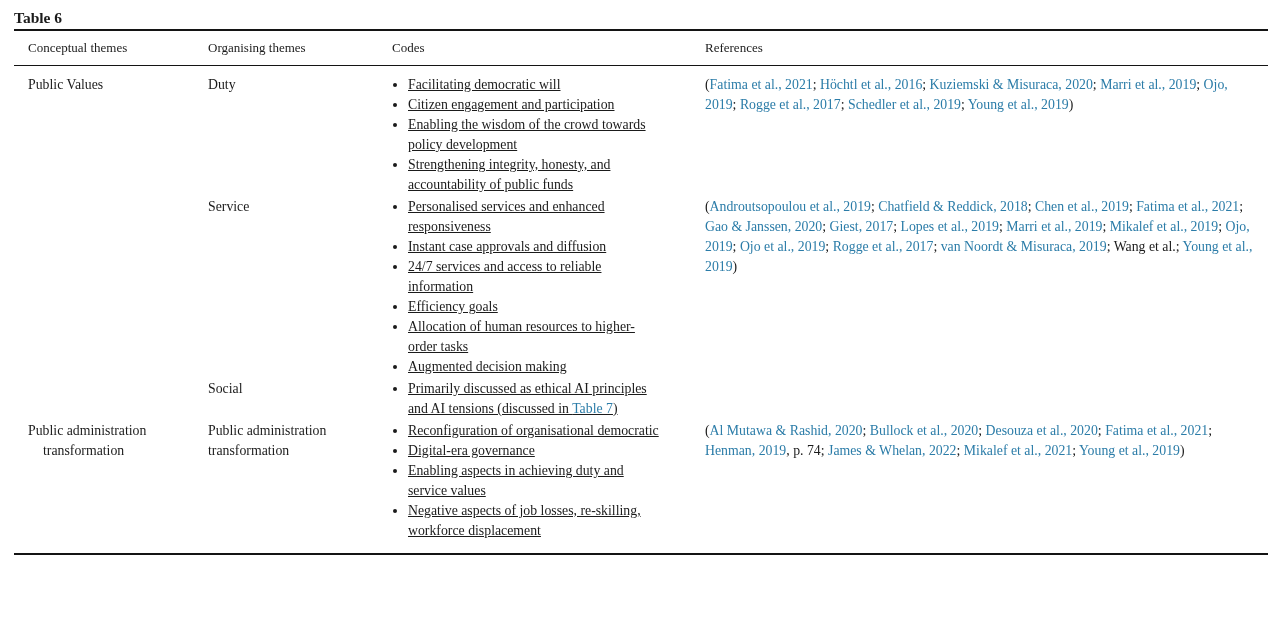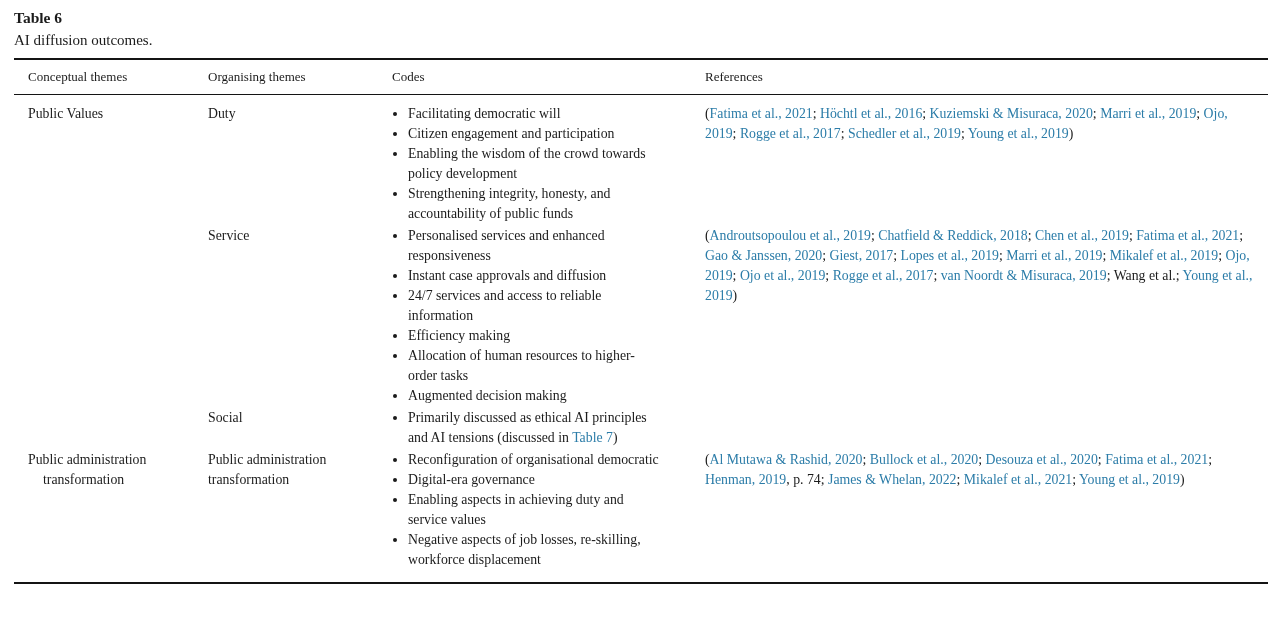--- a/index.html
+++ b/index.html
@@ -44,32 +44,32 @@
     vertical-align: top;
     padding: 2px 8px 0 14px;
   }
   tbody tr:first-child td { padding-top: 9px; }
   tbody tr:last-child td { padding-bottom: 12px; }
   ul.codes {
     margin: 0;
     padding: 0 0 0 16px;
     list-style: disc outside;
     max-width: 272px;
+    text-decoration: underline;
   }
   ul.codes li { margin: 0; padding: 0; }
   .hang { display: block; padding-left: 15px; text-indent: -15px; }
   .link { color: var(--link); text-decoration: none; cursor: pointer; }
   .plain { color: var(--text); }
 </style>
 </head>
 <body>
 
 <div class="page">
   <div class="table-title">Table 6</div>
-  <div class="table-caption">AI diffusion outcomes.</div>
 
   <table>
     <colgroup>
       <col style="width:180px">
       <col style="width:184px">
       <col style="width:313px">
       <col style="width:577px">
     </colgroup>
     <thead>
       <tr id="header-row">
@@ -95,21 +95,21 @@
           </td>
           <td><span class="plain">(</span><a class="link">Fatima et al., 2021</a><span class="plain">; </span><a class="link">Höchtl et al., 2016</a><span class="plain">; </span><a class="link">Kuziemski &amp; Misuraca, 2020</a><span class="plain">; </span><a class="link">Marri et al., 2019</a><span class="plain">; </span><a class="link">Ojo, 2019</a><span class="plain">; </span><a class="link">Rogge et al., 2017</a><span class="plain">; </span><a class="link">Schedler et al., 2019</a><span class="plain">; </span><a class="link">Young et al., 2019</a><span class="plain">)</span></td>
         </tr>
         <tr>
           <td>Service</td>
           <td>
             <ul class="codes">
               <li>Personalised services and enhanced responsiveness</li>
               <li>Instant case approvals and diffusion</li>
               <li>24/7 services and access to reliable information</li>
-              <li>Efficiency making</li>
+              <li>Efficiency goals</li>
               <li>Allocation of human resources to higher-order tasks</li>
               <li>Augmented decision making</li>
             </ul>
           </td>
           <td><span class="plain">(</span><a class="link">Androutsopoulou et al., 2019</a><span class="plain">; </span><a class="link">Chatfield &amp; Reddick, 2018</a><span class="plain">; </span><a class="link">Chen et al., 2019</a><span class="plain">; </span><a class="link">Fatima et al., 2021</a><span class="plain">; </span><a class="link">Gao &amp; Janssen, 2020</a><span class="plain">; </span><a class="link">Giest, 2017</a><span class="plain">; </span><a class="link">Lopes et al., 2019</a><span class="plain">; </span><a class="link">Marri et al., 2019</a><span class="plain">; </span><a class="link">Mikalef et al., 2019</a><span class="plain">; </span><a class="link">Ojo, 2019</a><span class="plain">; </span><a class="link">Ojo et al., 2019</a><span class="plain">; </span><a class="link">Rogge et al., 2017</a><span class="plain">; </span><a class="link">van Noordt &amp; Misuraca, 2019</a><span class="plain">; Wang et al.; </span><a class="link">Young et al., 2019</a><span class="plain">)</span></td>
         </tr>
         <tr>
           <td>Social</td>
           <td>
             <ul class="codes">

